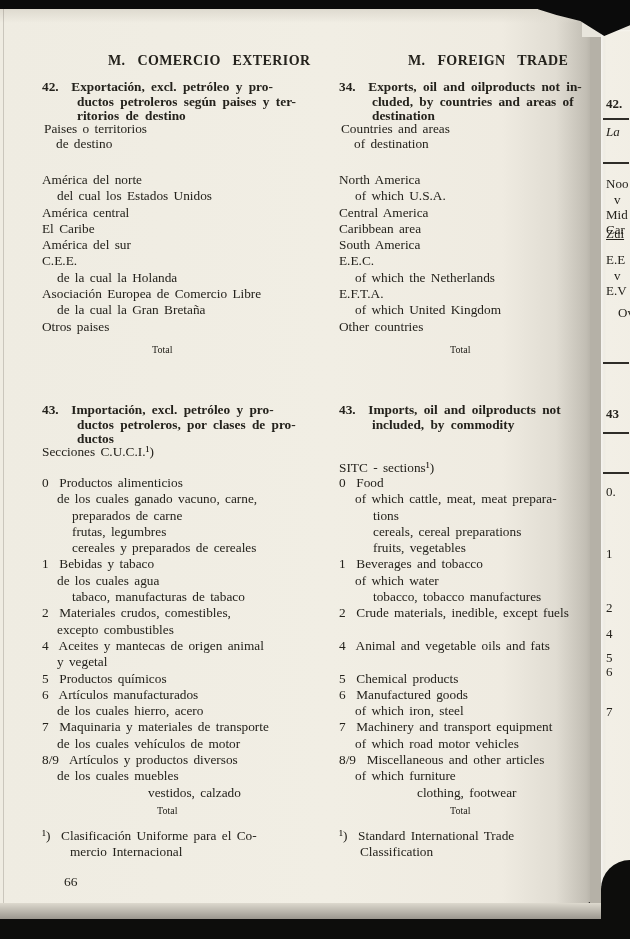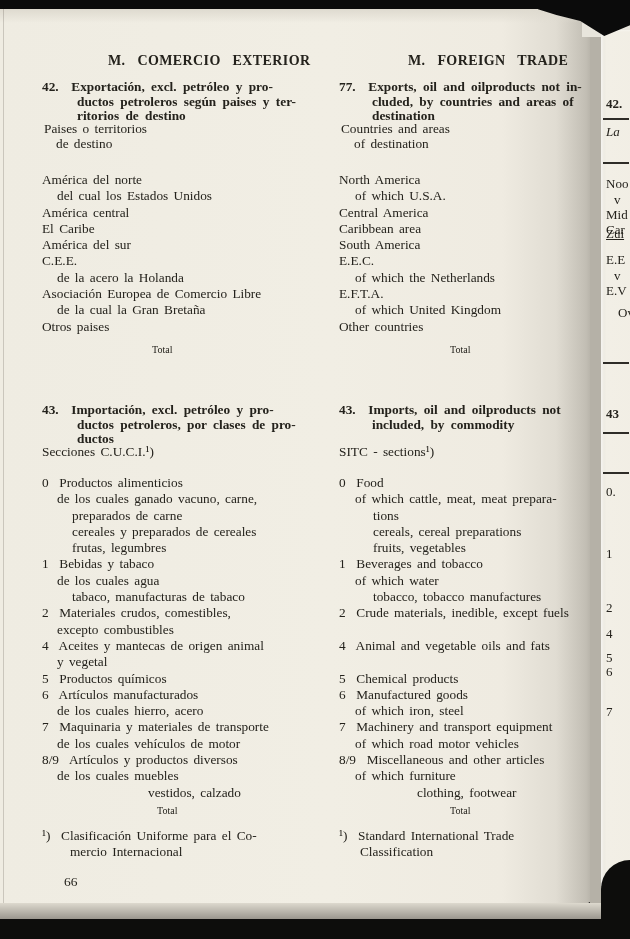--- a/index.html
+++ b/index.html
@@ -105,39 +105,39 @@
       <div class="line ind0">Paises o territorios</div>
       <div class="line ind1">de destino</div>
     </div>
   <div class="blk leftcol" style="left:42px;top:172px;width:305px;">
       <div class="line ind0">América del norte</div>
       <div class="line ind1">del cual los Estados Unidos</div>
       <div class="line ind0">América central</div>
       <div class="line ind0">El Caribe</div>
       <div class="line ind0">América del sur</div>
       <div class="line ind0">C.E.E.</div>
-      <div class="line ind1">de la acero la Holanda</div>
+      <div class="line ind1">de la cual la Holanda</div>
       <div class="line ind0">Asociación Europea de Comercio Libre</div>
       <div class="line ind1">de la cual la Gran Bretaña</div>
       <div class="line ind0">Otros paises</div>
     </div>
   <div class="blk total" style="left:152px;top:342px;">Total</div>
 
   <div class="blk leftcol ttl" style="left:42px;top:403px;width:300px;">
       <div class="line ind0">43.  Importación, excl. petróleo y pro-</div>
       <div class="line ind1">ductos petroleros, por clases de pro-</div>
       <div class="line ind1">ductos</div>
     </div>
   <div class="blk" style="left:42px;top:444px;">Secciones  C.U.C.I.¹)</div>
   <div class="blk leftcol" style="left:42px;top:475px;width:310px;">
       <div class="line ind0">0  Productos alimenticios</div>
       <div class="line ind1">de los cuales ganado vacuno, carne,</div>
       <div class="line ind2">preparados de carne</div>
+      <div class="line ind2">frutas, legumbres</div>
       <div class="line ind2">cereales y preparados de cereales</div>
-      <div class="line ind2">frutas, legumbres</div>
       <div class="line ind0">1  Bebidas y tabaco</div>
       <div class="line ind1">de los cuales agua</div>
       <div class="line ind2">tabaco, manufacturas de tabaco</div>
       <div class="line ind0">2  Materiales crudos, comestibles,</div>
       <div class="line ind1">excepto combustibles</div>
       <div class="line ind0">4  Aceites y mantecas de origen animal</div>
       <div class="line ind1">y vegetal</div>
       <div class="line ind0">5  Productos químicos</div>
       <div class="line ind0">6  Artículos manufacturados</div>
       <div class="line ind1">de los cuales hierro, acero</div>
@@ -149,21 +149,21 @@
     </div>
   <div class="blk total" style="left:157px;top:803px;">Total</div>
   <div class="blk leftcol fn" style="left:42px;top:828px;width:300px;">
       <div class="line ind0">¹)  Clasificación Uniforme para el Co-</div>
       <div class="line ind1">mercio Internacional</div>
     </div>
   <div class="blk pagenum" style="left:64px;top:874px;">66</div>
 
   <div class="blk hdr" style="left:408px;top:53px;">M.  FOREIGN TRADE</div>
   <div class="blk rightcol ttl" style="left:339px;top:80px;width:250px;">
-      <div class="line ind0">77.  Exports, oil and oilproducts not in-</div>
+      <div class="line ind0">34.  Exports, oil and oilproducts not in-</div>
       <div class="line ind1">cluded, by countries and areas of</div>
       <div class="line ind1">destination</div>
     </div>
   <div class="blk rightcol" style="left:339px;top:172px;width:255px;">
       <div class="line ind0">North America</div>
       <div class="line ind1">of which U.S.A.</div>
       <div class="line ind0">Central America</div>
       <div class="line ind0">Caribbean area</div>
       <div class="line ind0">South America</div>
       <div class="line ind0">E.E.C.</div>
@@ -175,21 +175,21 @@
   <div class="blk rightcol sub" style="left:341px;top:121px;width:250px;">
       <div class="line ind0">Countries and areas</div>
       <div class="line ind1">of destination</div>
     </div>
   <div class="blk total" style="left:450px;top:342px;">Total</div>
 
   <div class="blk rightcol ttl" style="left:339px;top:403px;width:250px;">
       <div class="line ind0">43.  Imports, oil and oilproducts not</div>
       <div class="line ind1">included, by commodity</div>
     </div>
-  <div class="blk" style="left:339px;top:444px;">SITC - sections¹)</div>
+  <div class="blk" style="left:339px;top:460px;">SITC - sections¹)</div>
   <div class="blk rightcol" style="left:339px;top:475px;width:260px;">
       <div class="line ind0">0  Food</div>
       <div class="line ind1">of which cattle, meat, meat prepara-</div>
       <div class="line ind2">tions</div>
       <div class="line ind2">cereals, cereal preparations</div>
       <div class="line ind2">fruits, vegetables</div>
       <div class="line ind0">1  Beverages and tobacco</div>
       <div class="line ind1">of which water</div>
       <div class="line ind2">tobacco, tobacco manufactures</div>
       <div class="line ind0">2  Crude materials, inedible, except fuels</div>

